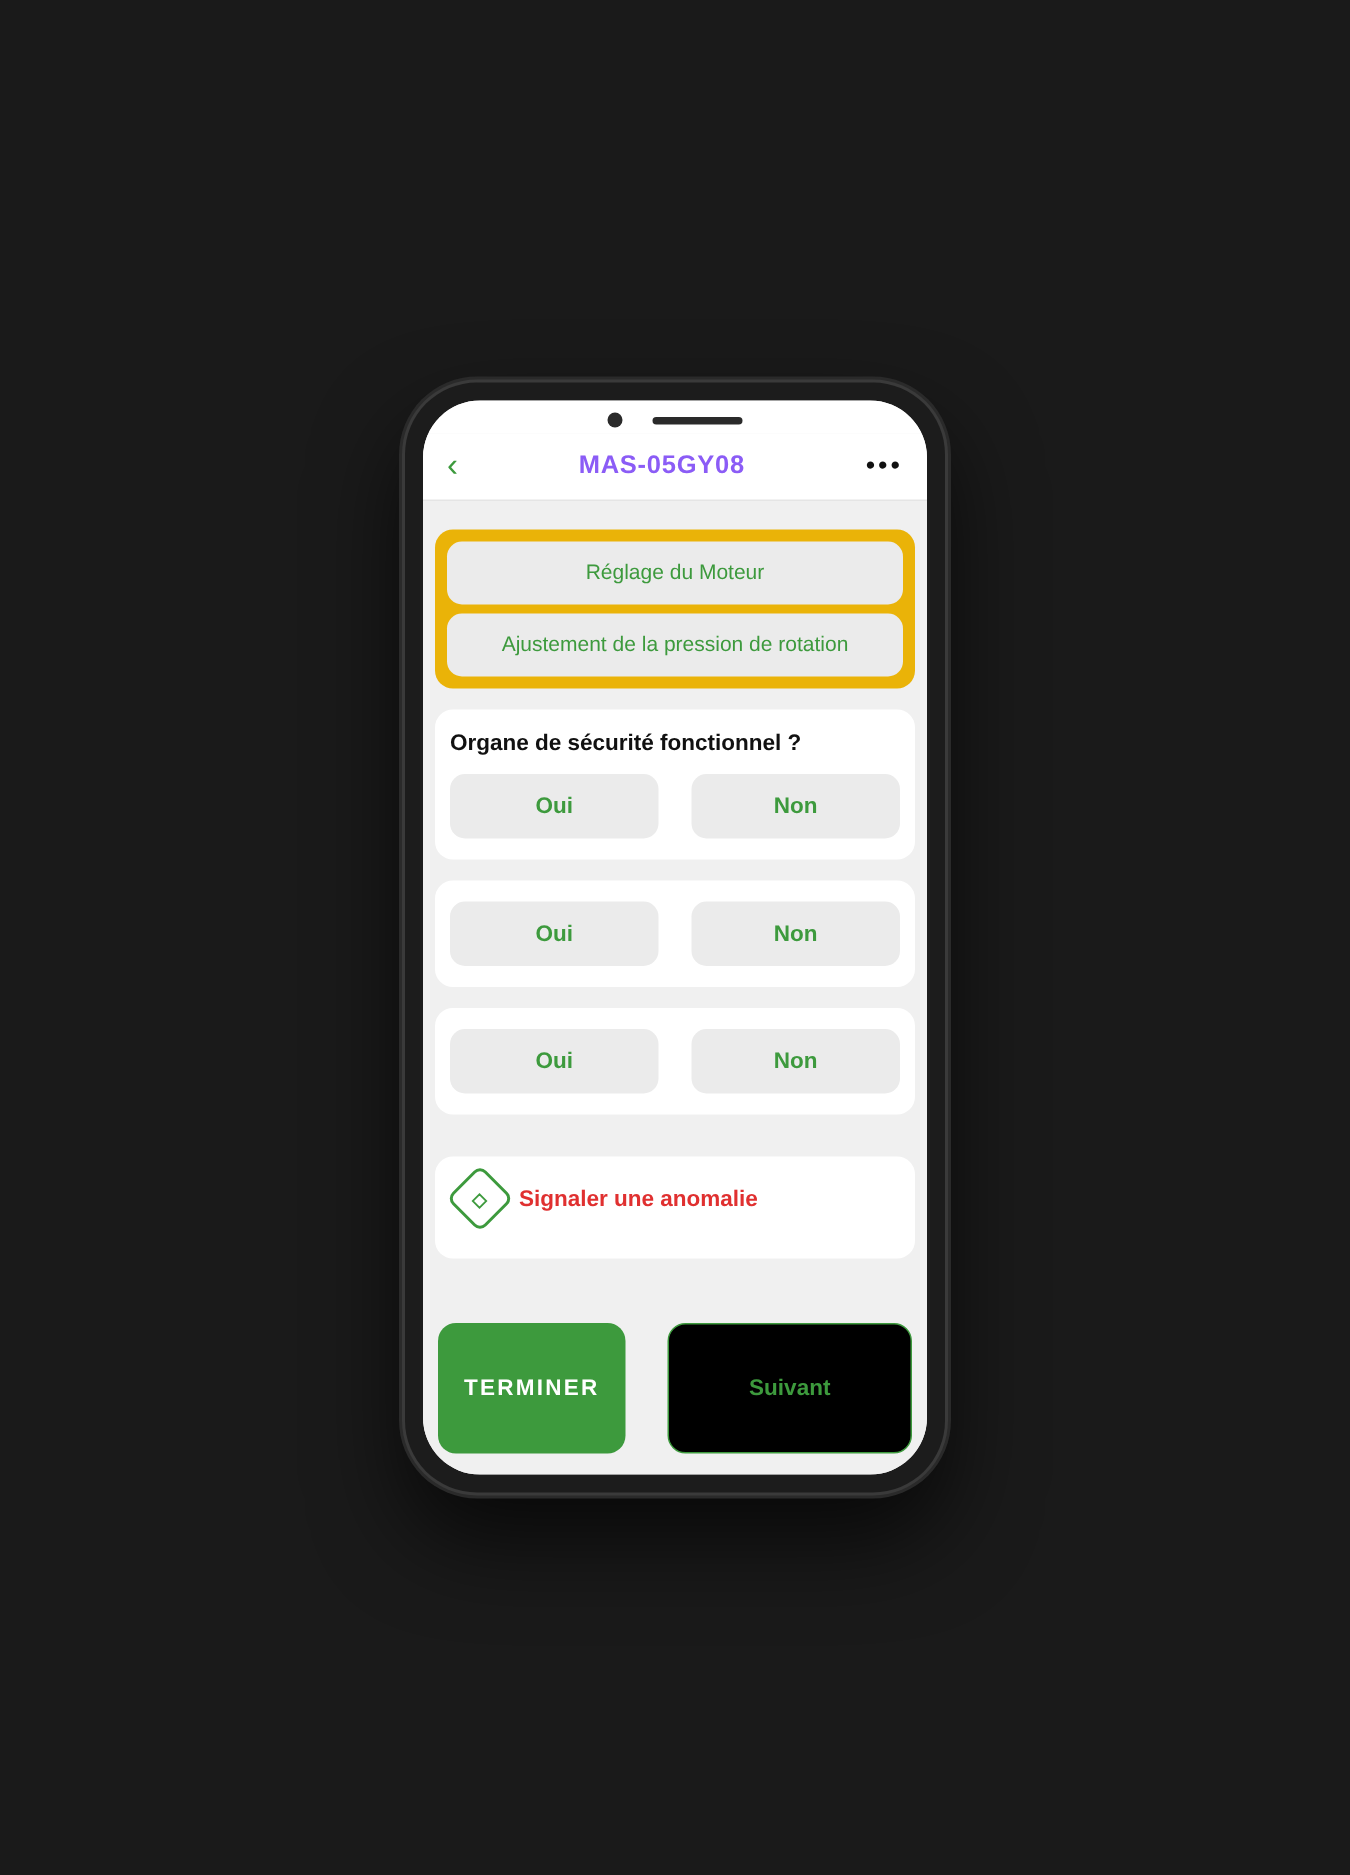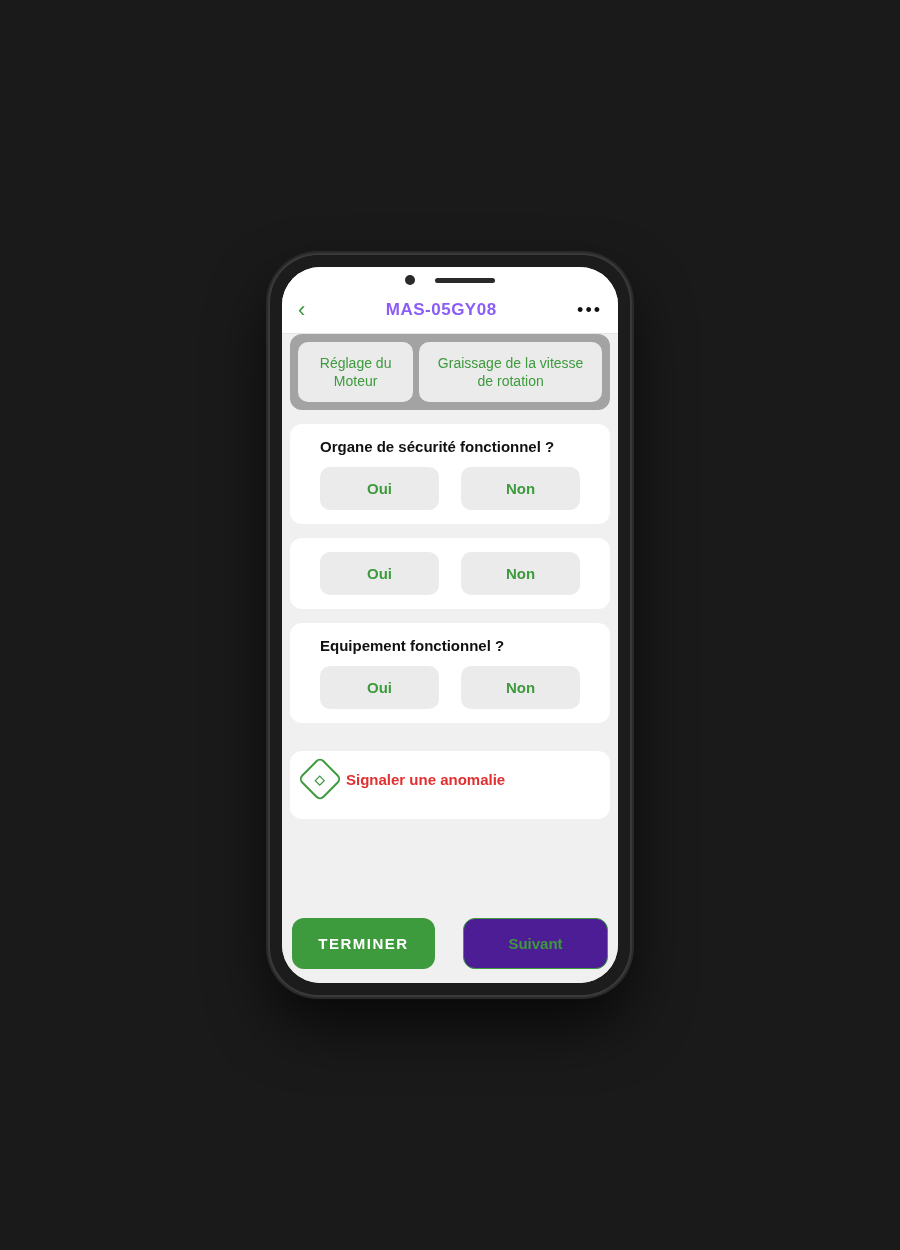--- a/index.html
+++ b/index.html
@@ -101,25 +101,26 @@
       background: #f0f0f0;
       padding: 0;
     }
 
     .content-scroll::-webkit-scrollbar {
       display: none;
     }
 
     
     .task-list-section {
-      background: #a3a3a3;
-      margin: 0 8px 6px;
+      background: #eab308;
+      margin: 19px 8px 6px;
       border-radius: 12px;
       padding: 8px;
       display: flex;
+      flex-direction: column;
       gap: 6px;
     }
 
     .task-item {
       background: #ebebeb;
       border-radius: 10px;
       padding: 12px 16px;
       text-align: center;
     }
 
@@ -127,21 +128,21 @@
       color: #3d9a3d;
       font-size: 14px;
       font-weight: 500;
     }
 
     
     .question-card {
       background: #fff;
       margin: 14px 8px;
       border-radius: 12px;
-      padding: 14px 30px 14px;
+      padding: 14px 10px 14px;
     }
 
     .question-label {
       font-size: 15px;
       font-weight: 700;
       color: #111;
       margin-bottom: 12px;
     }
 
     .answer-buttons {
@@ -220,25 +221,25 @@
       padding: 16px;
       font-size: 15px;
       font-weight: 800;
       letter-spacing: 1.5px;
       cursor: pointer;
       text-transform: uppercase;
     }
 
     .btn-suivant {
       flex: 1;
-      background: #4c1d95;
+      background: #000000;
       color: #3d9a3d;
       border: 1.5px solid #3d9a3d;
       border-radius: 12px;
-      padding: 16px;
+      padding: 34px;
       font-size: 15px;
       font-weight: 600;
       cursor: pointer;
     }
 
     .spacer {
       height: 8px;
     }
   </style>
 </head>
@@ -258,41 +259,40 @@
       <span class="more-icon">•••</span>
     </div>
 
     <div class="content-scroll">
 
       <div class="task-list-section">
         <div class="task-item">
           <span class="task-item-label">Réglage du Moteur</span>
         </div>
         <div class="task-item">
-          <span class="task-item-label">Graissage de la vitesse de rotation</span>
+          <span class="task-item-label">Ajustement de la pression de rotation</span>
         </div>
       </div>
 
       <div class="question-card">
         <div class="question-label">Organe de sécurité fonctionnel ?</div>
         <div class="answer-buttons">
           <button class="answer-btn">Oui</button>
           <button class="answer-btn">Non</button>
         </div>
       </div>
 
       <div class="question-card">
         <div class="answer-buttons">
           <button class="answer-btn">Oui</button>
           <button class="answer-btn">Non</button>
         </div>
       </div>
 
       <div class="question-card">
-        <div class="question-label">Equipement fonctionnel ?</div>
         <div class="answer-buttons">
           <button class="answer-btn">Oui</button>
           <button class="answer-btn">Non</button>
         </div>
       </div>
 
       <div class="spacer"></div>
 
       <div class="anomaly-section">
         <div class="anomaly-header">

